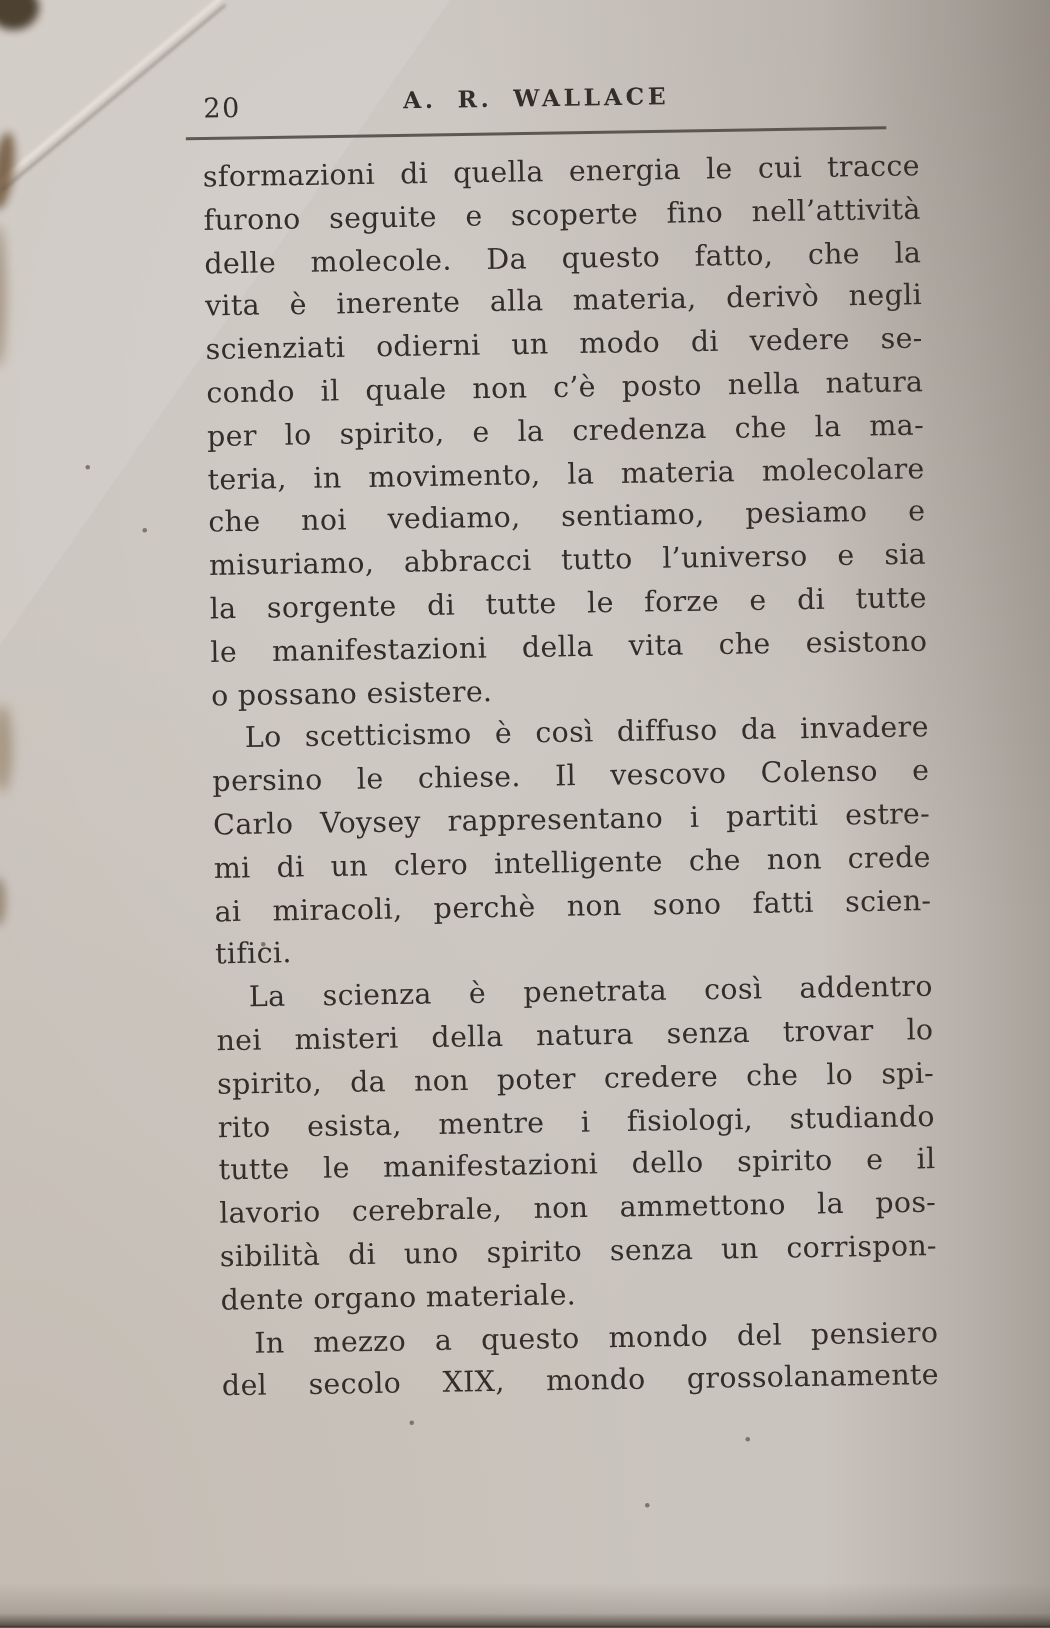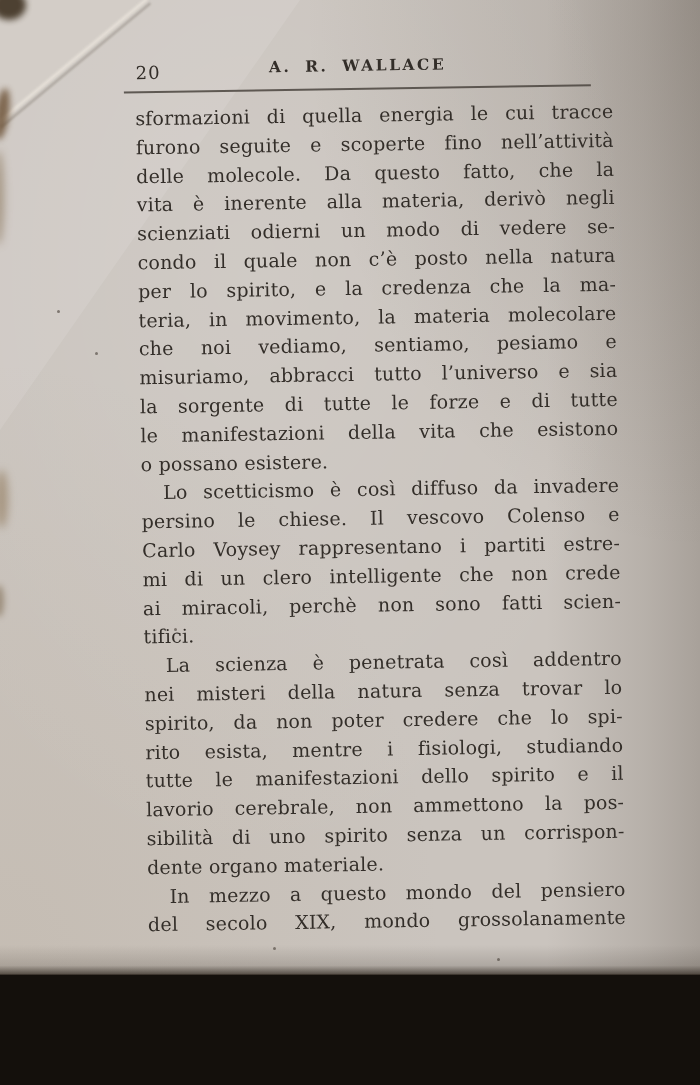--- a/index.html
+++ b/index.html
@@ -1,18 +1,18 @@
 <!DOCTYPE html>
 <html style="--paper: #cac4be; --ink: #332e29; --rule: #4a443e;"><head>
 <meta charset="utf-8">
 <style>
   html,body{margin:0;padding:0;background:#14100c;}
   .photo{
     position:relative;
-    width:700px;height:975px;
+    width:700px;height:1085px;
     overflow:hidden;
     font-family:"DejaVu Serif","Liberation Serif",serif;
     background:
       radial-gradient(ellipse at 35% 28%, rgba(255,255,255,0.10), rgba(255,255,255,0) 62%),
       radial-gradient(ellipse at 100% 0%, rgba(60,50,40,0.18), rgba(60,50,40,0) 40%),
       radial-gradient(ellipse at 0% 100%, rgba(160,135,100,0.12), rgba(160,135,100,0) 45%),
       linear-gradient(90deg, rgba(70,60,50,0) 78%, rgba(70,60,50,0.14) 92%, rgba(70,60,50,0.26) 100%),
       var(--paper,#cac4be);
   }
   

